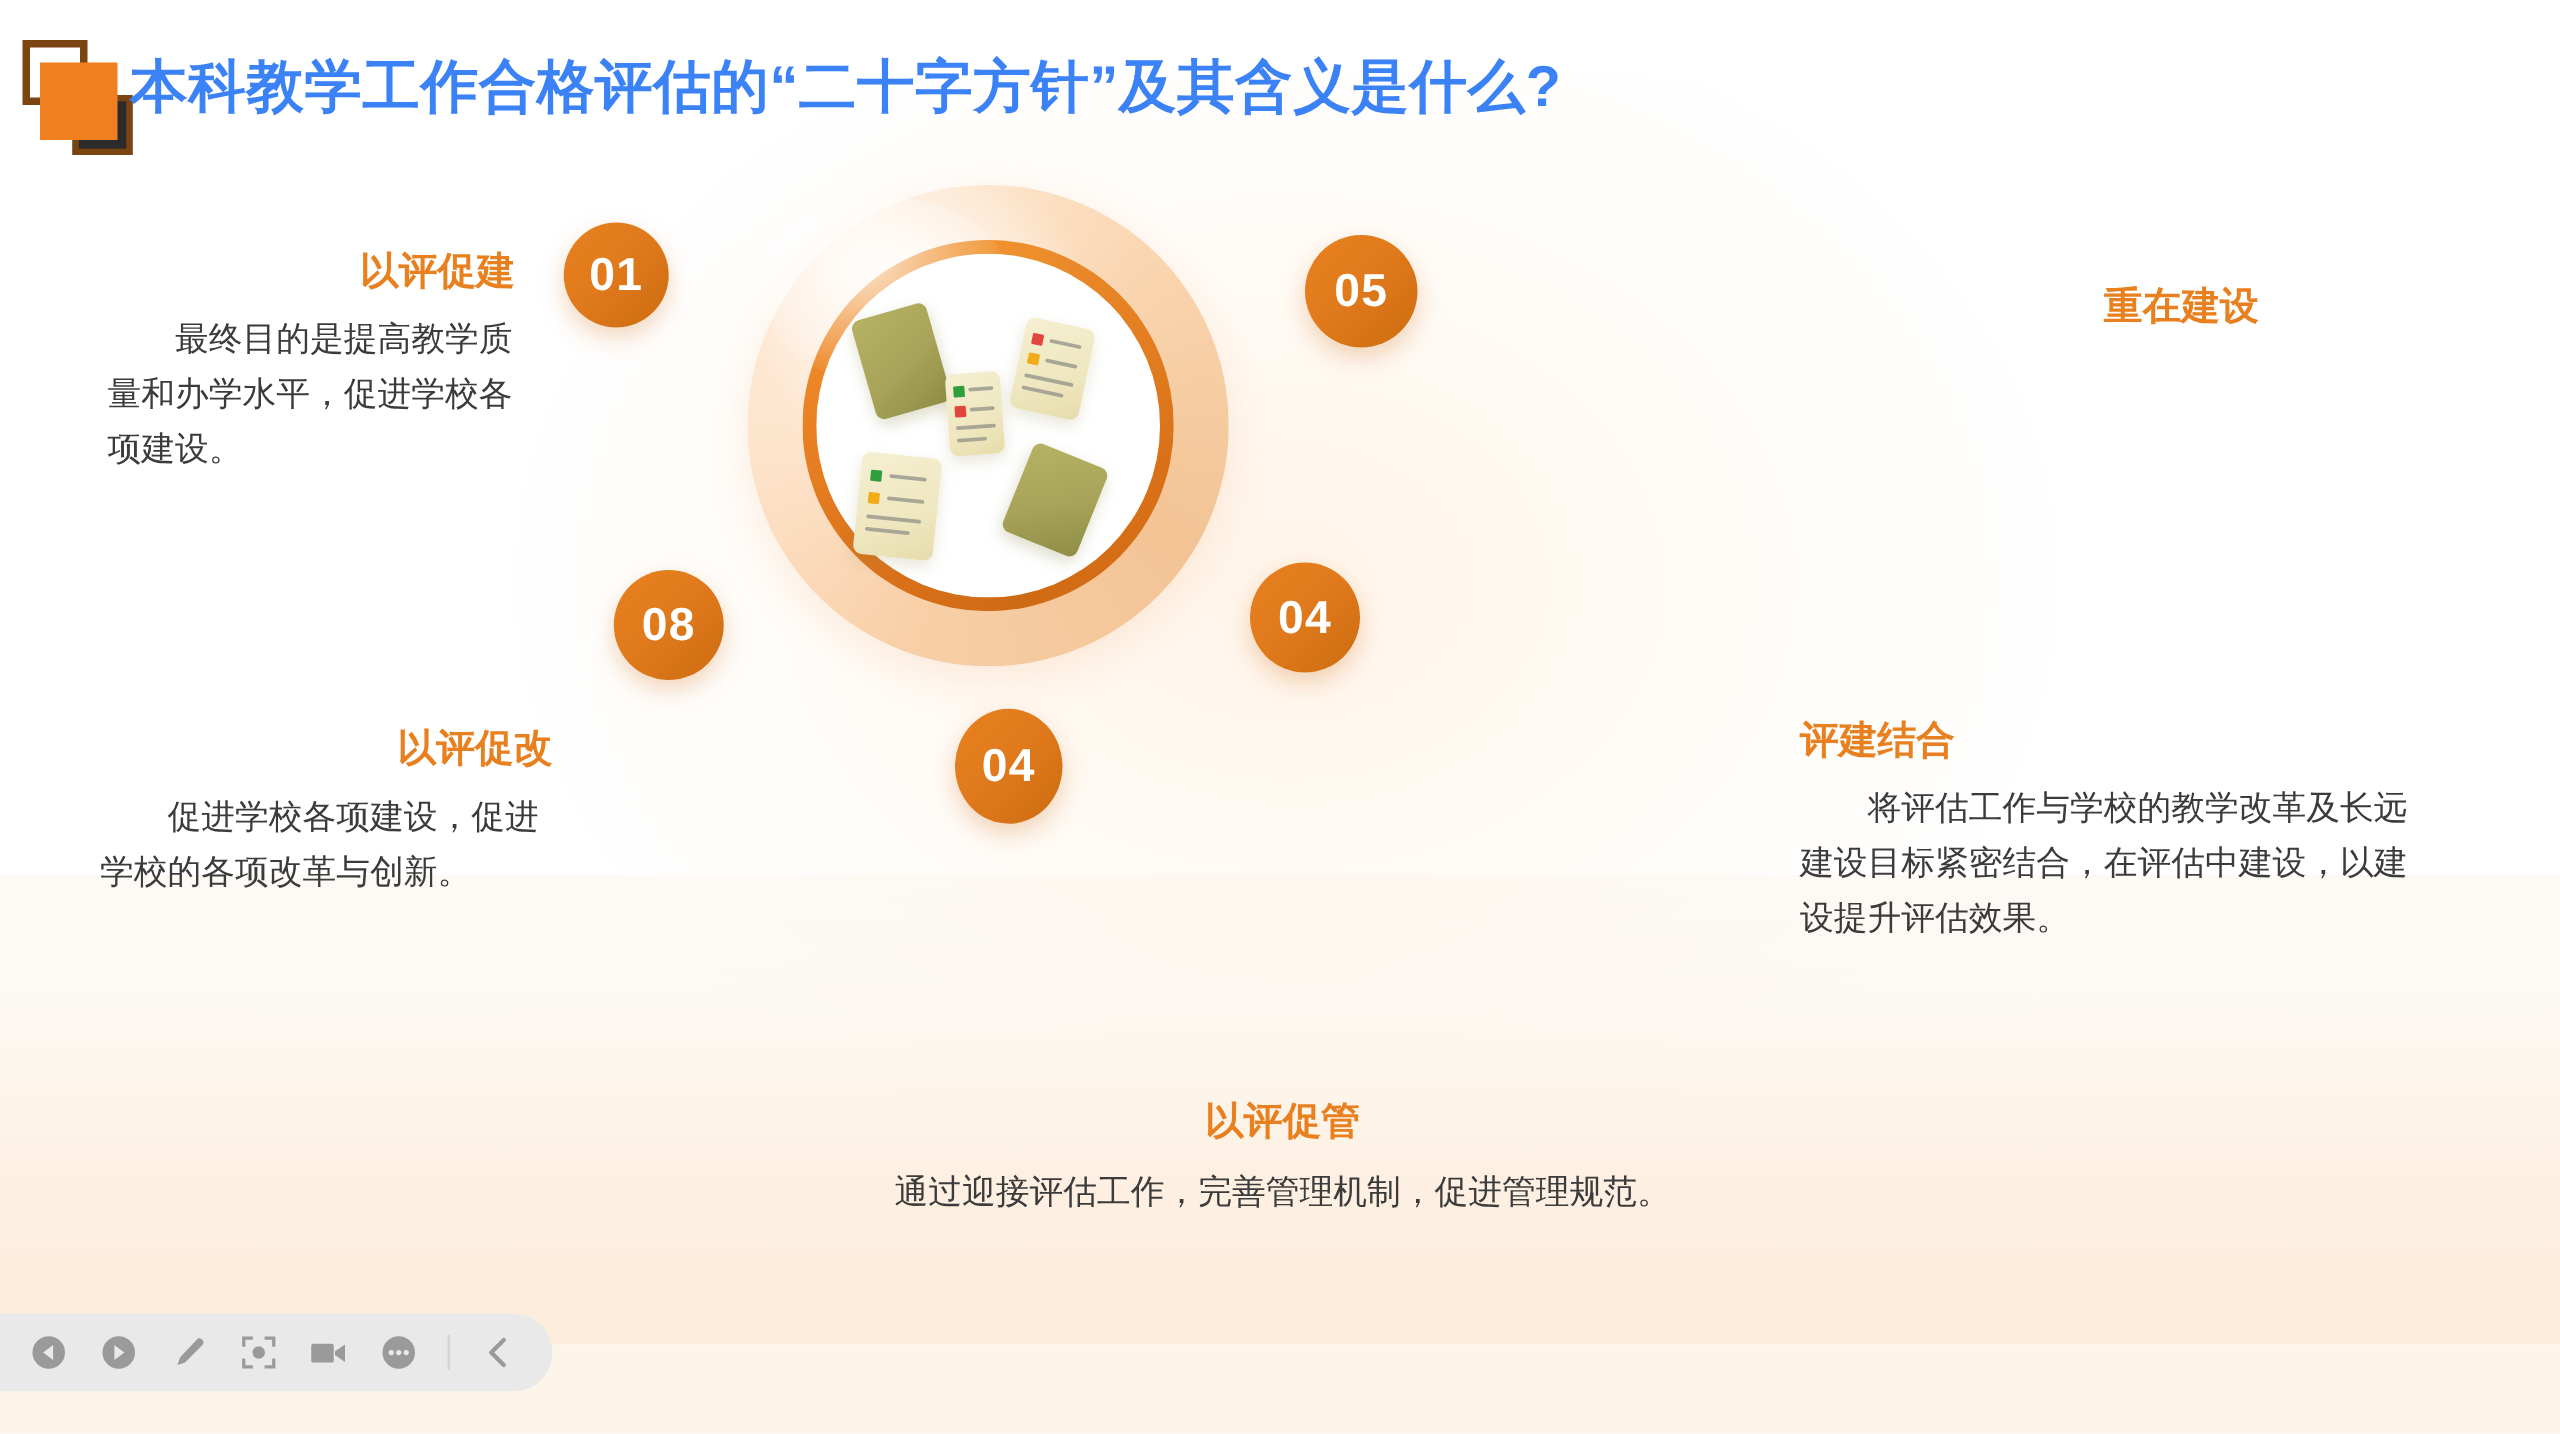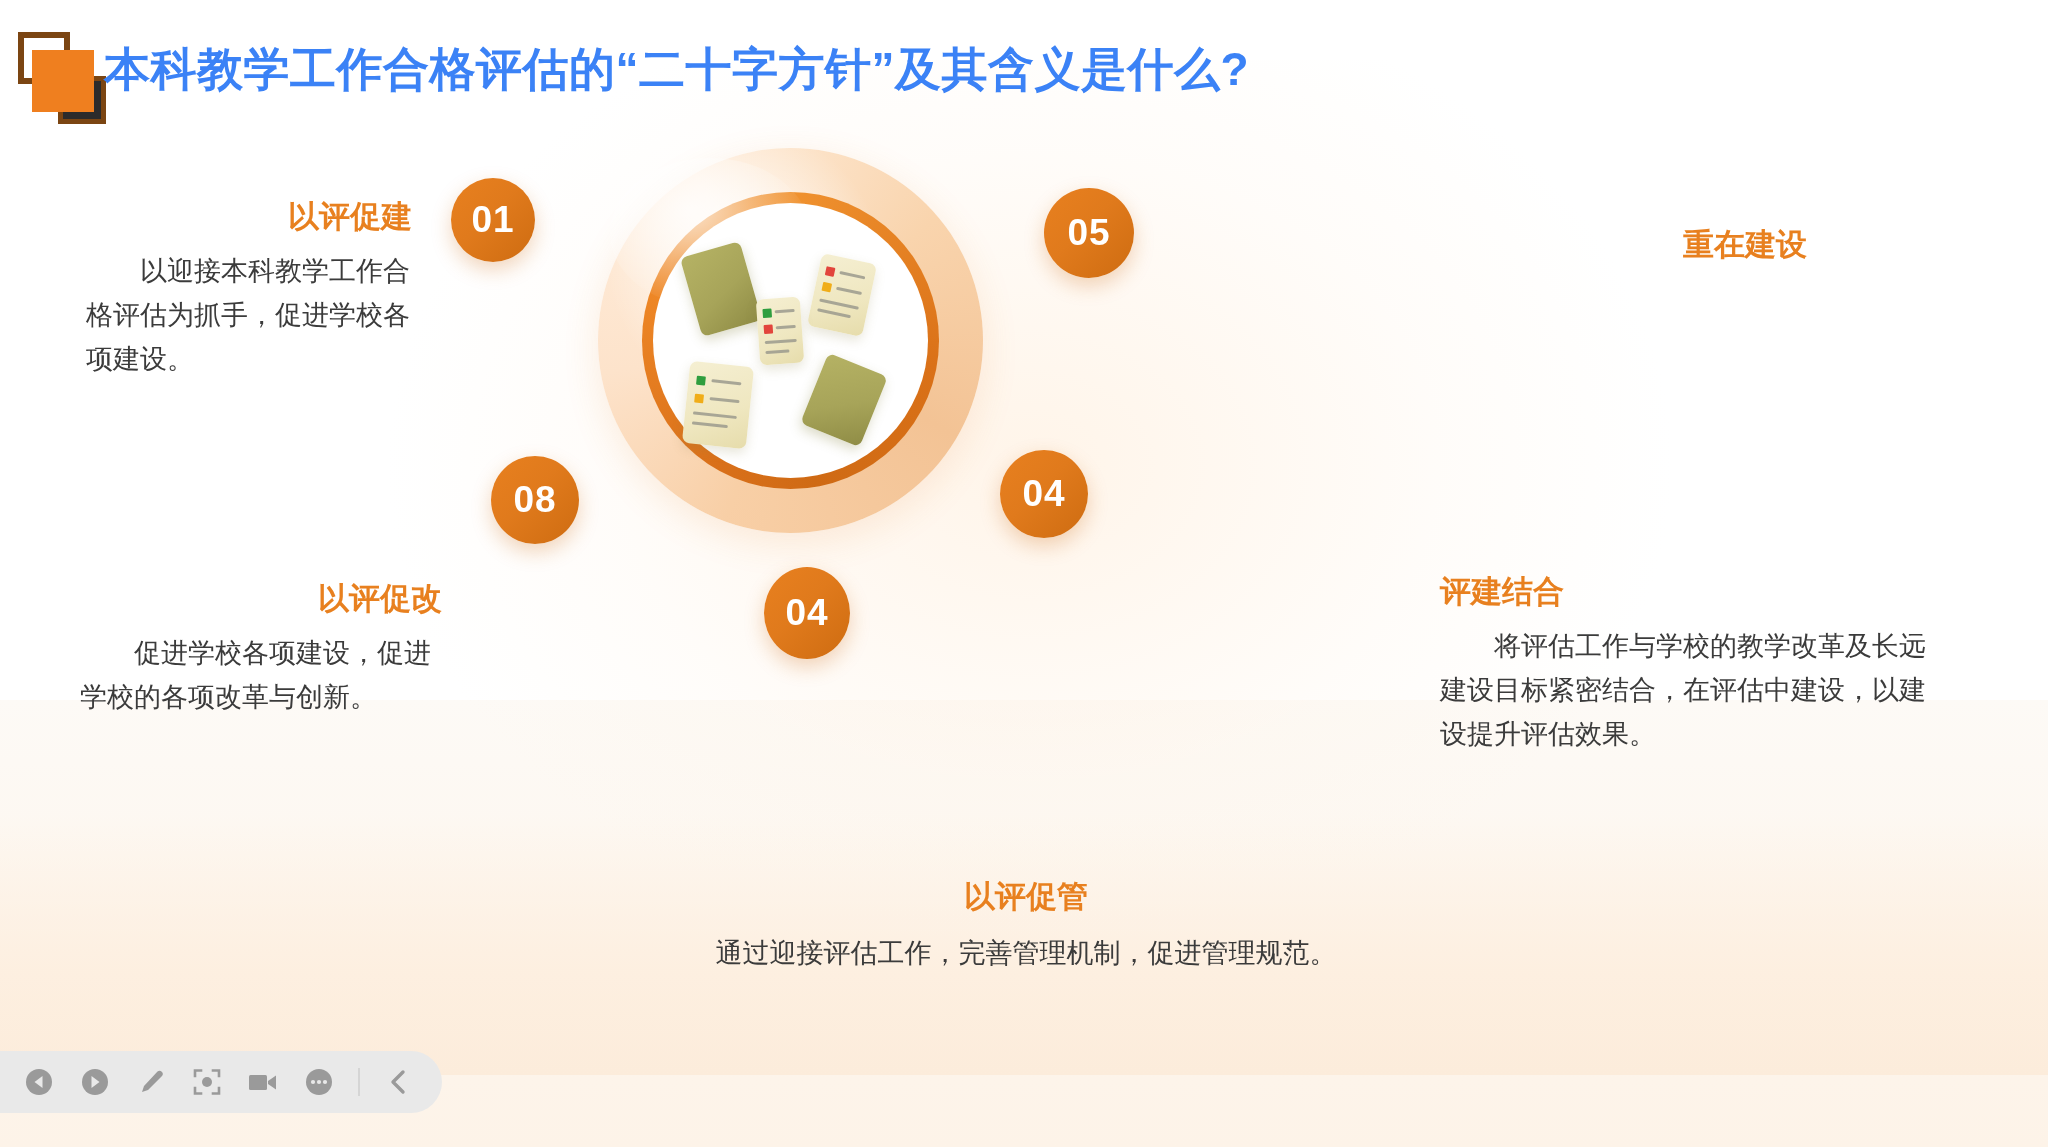--- a/index.html
+++ b/index.html
@@ -165,21 +165,21 @@
     </div>
   <div class="badge b04">
       <span>04</span>
     </div>
   <div class="badge b05">
       <span>05</span>
     </div>
 
   <div class="block blk1">
     <div class="bk-title">以评促建</div>
-    <div class="bk-body indent">以迎接本科教学工作合格评估为抓手，促进学校各项建设。</div>
+    <div class="bk-body indent">最终目的是提高教学质量和办学水平，促进学校各项建设。</div>
   </div>
 
   <div class="block blk2">
     <div class="bk-title">以评促改</div>
     <div class="bk-body indent">促进学校各项建设，促进学校的各项改革与创新。</div>
   </div>
 
   <div class="block blk4">
     <div class="bk-title">评建结合</div>
     <div class="bk-body indent">将评估工作与学校的教学改革及长远建设目标紧密结合，在评估中建设，以建设提升评估效果。</div>

